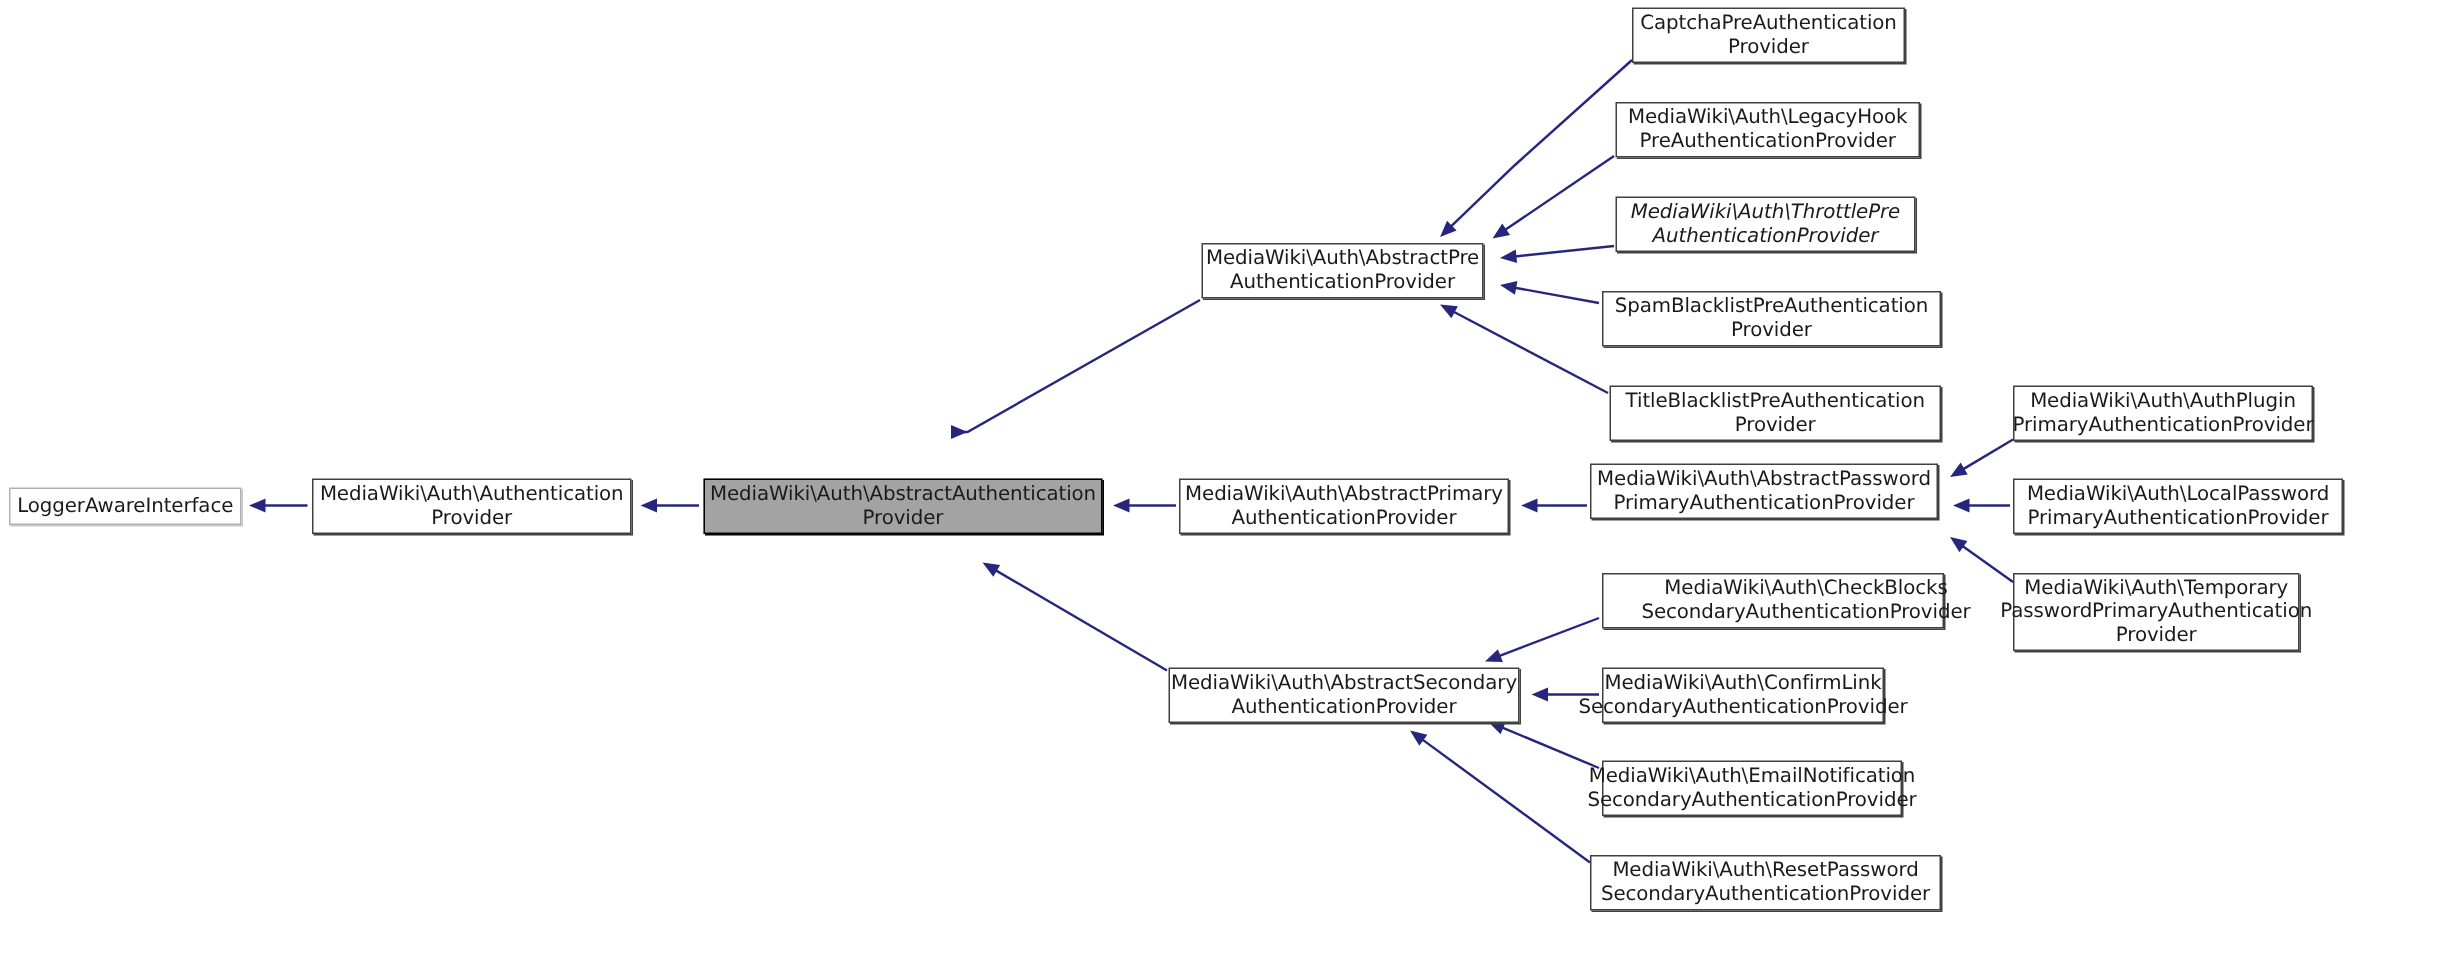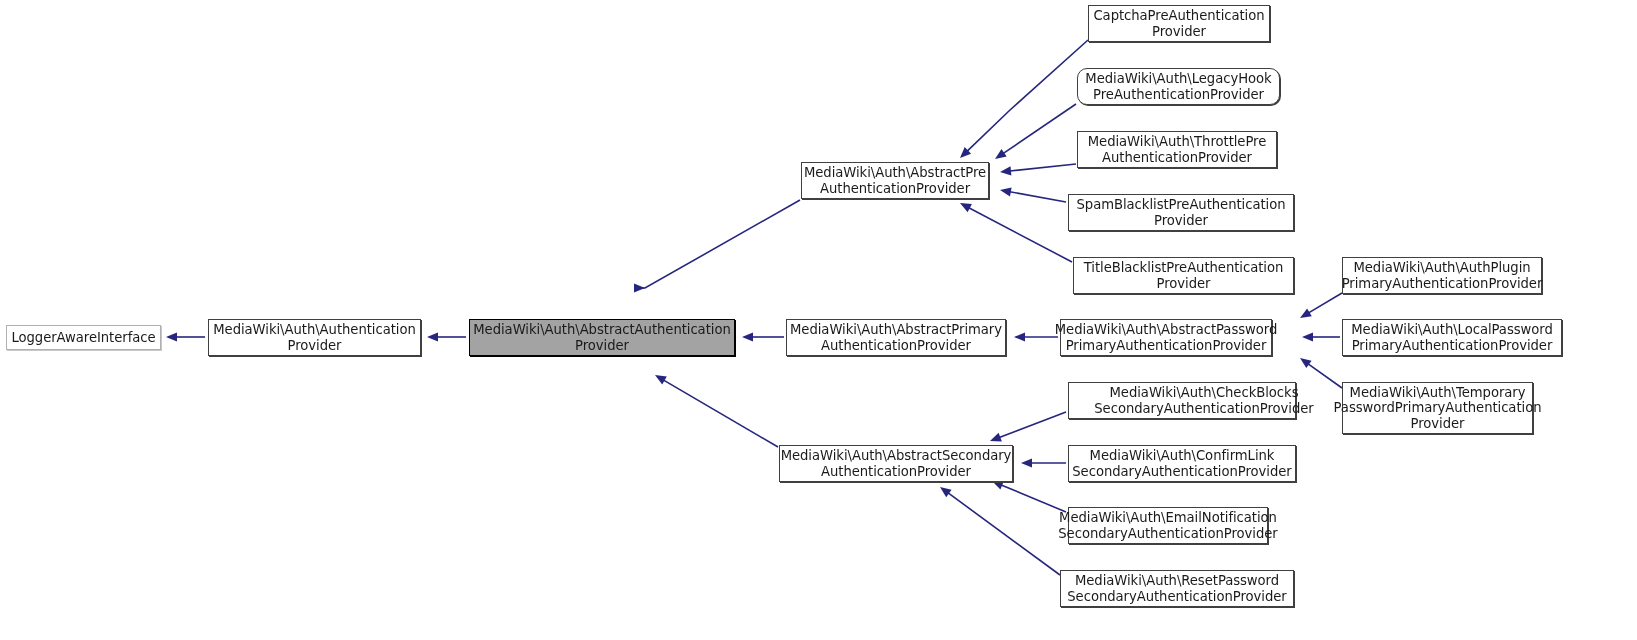--- a/index.html
+++ b/index.html
@@ -151,45 +151,45 @@
 AuthenticationProvider</span>
     </div>
     <div class="node" style="left: 779px; top: 445px; width: 234px; height: 37px;">
       <span class="node-label">MediaWiki\Auth\AbstractSecondary
 AuthenticationProvider</span>
     </div>
     <div class="node" style="left: 1088px; top: 5px; width: 182px; height: 37px;">
       <span class="node-label">CaptchaPreAuthentication
 Provider</span>
     </div>
-    <div class="node" style="left: 1077px; top: 68px; width: 203px; height: 37px; border-radius: 10px;">
+    <div class="node" style="left: 1077px; top: 68px; width: 203px; height: 37px;">
       <span class="node-label">MediaWiki\Auth\LegacyHook
 PreAuthenticationProvider</span>
     </div>
-    <div class="node" style="left: 1077px; top: 131px; width: 200px; height: 37px;">
+    <div class="node" style="left: 1077px; top: 131px; width: 200px; height: 37px; font-style: italic;">
       <span class="node-label">MediaWiki\Auth\ThrottlePre
 AuthenticationProvider</span>
     </div>
     <div class="node" style="left: 1068px; top: 194px; width: 226px; height: 37px;">
       <span class="node-label">SpamBlacklistPreAuthentication
 Provider</span>
     </div>
     <div class="node" style="left: 1073px; top: 257px; width: 221px; height: 37px;">
       <span class="node-label">TitleBlacklistPreAuthentication
 Provider</span>
     </div>
-    <div class="node" style="left: 1060px; top: 319px; width: 212px; height: 37px;">
+    <div class="node" style="left: 1060px; top: 309px; width: 232px; height: 37px;">
       <span class="node-label">MediaWiki\Auth\AbstractPassword
 PrimaryAuthenticationProvider</span>
     </div>
     <div class="node" style="left: 1068px; top: 382px; width: 228px; height: 37px; padding-left: 44px;">
       <span class="node-label">MediaWiki\Auth\CheckBlocks
 SecondaryAuthenticationProvider</span>
     </div>
-    <div class="node" style="left: 1068px; top: 445px; width: 228px; height: 37px;">
+    <div class="node" style="left: 1068px; top: 445px; width: 188px; height: 37px;">
       <span class="node-label">MediaWiki\Auth\ConfirmLink
 SecondaryAuthenticationProvider</span>
     </div>
     <div class="node" style="left: 1068px; top: 507px; width: 200px; height: 37px;">
       <span class="node-label">MediaWiki\Auth\EmailNotification
 SecondaryAuthenticationProvider</span>
     </div>
     <div class="node" style="left: 1060px; top: 570px; width: 234px; height: 37px;">
       <span class="node-label">MediaWiki\Auth\ResetPassword
 SecondaryAuthenticationProvider</span>

